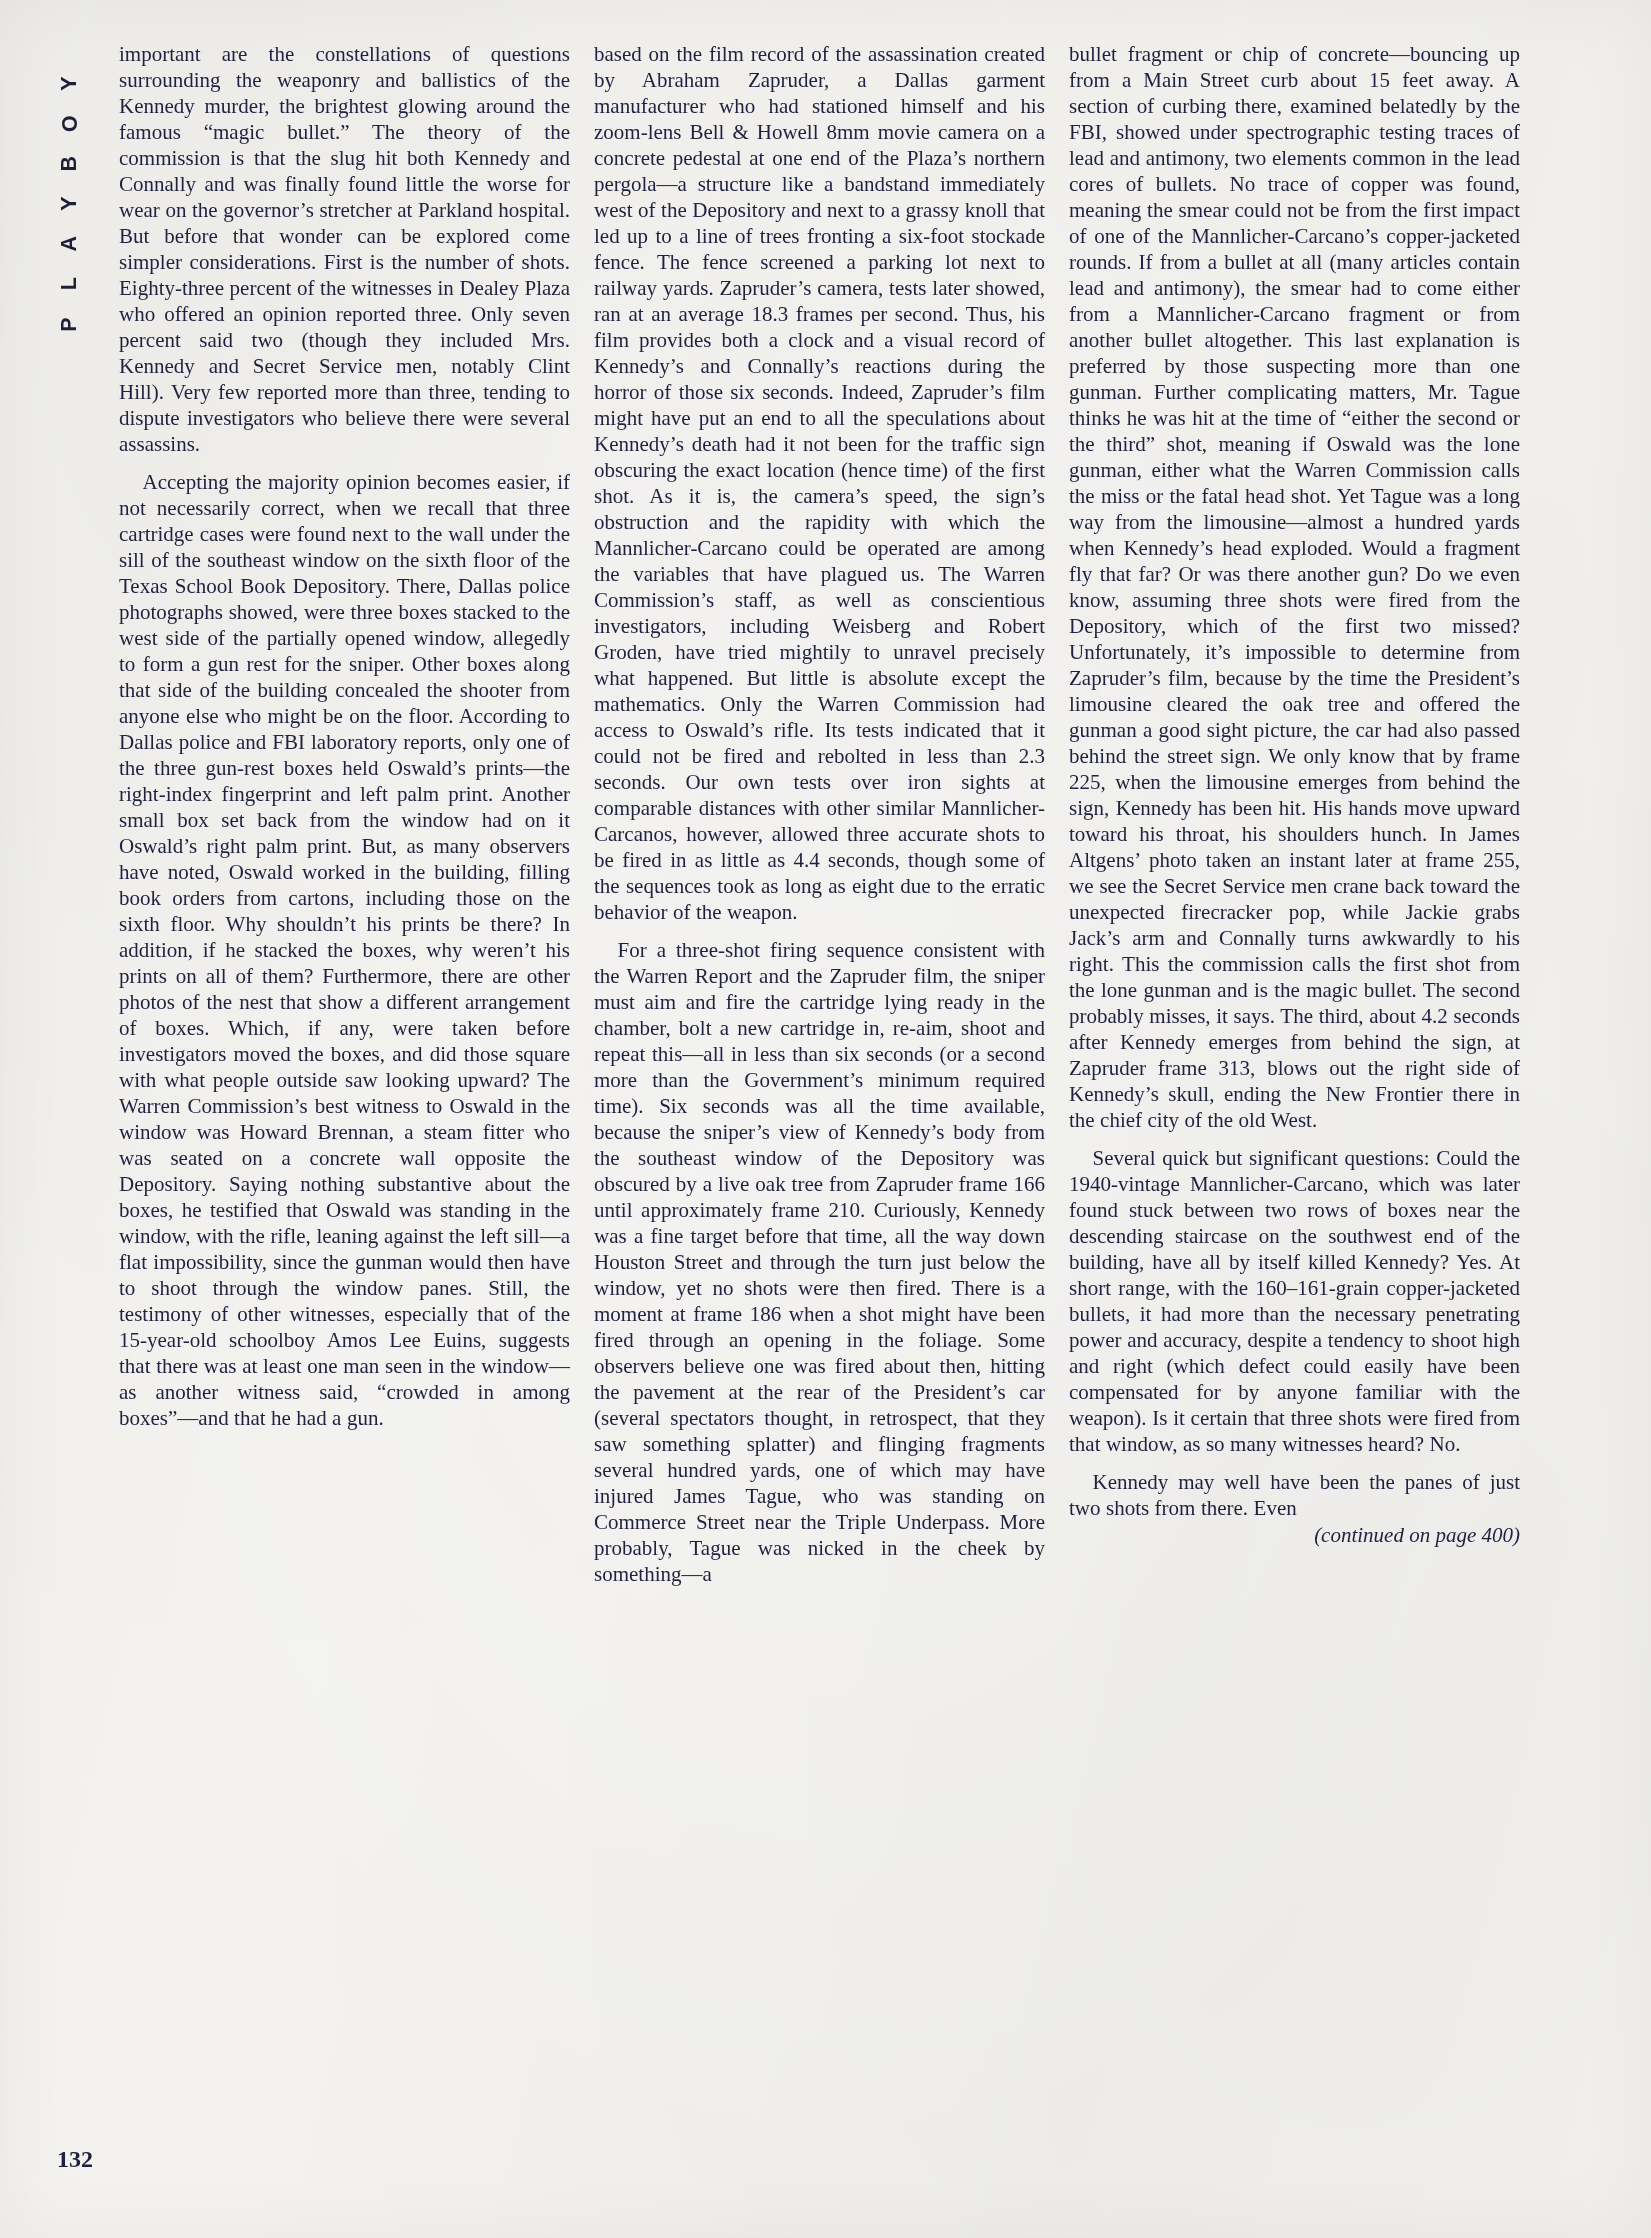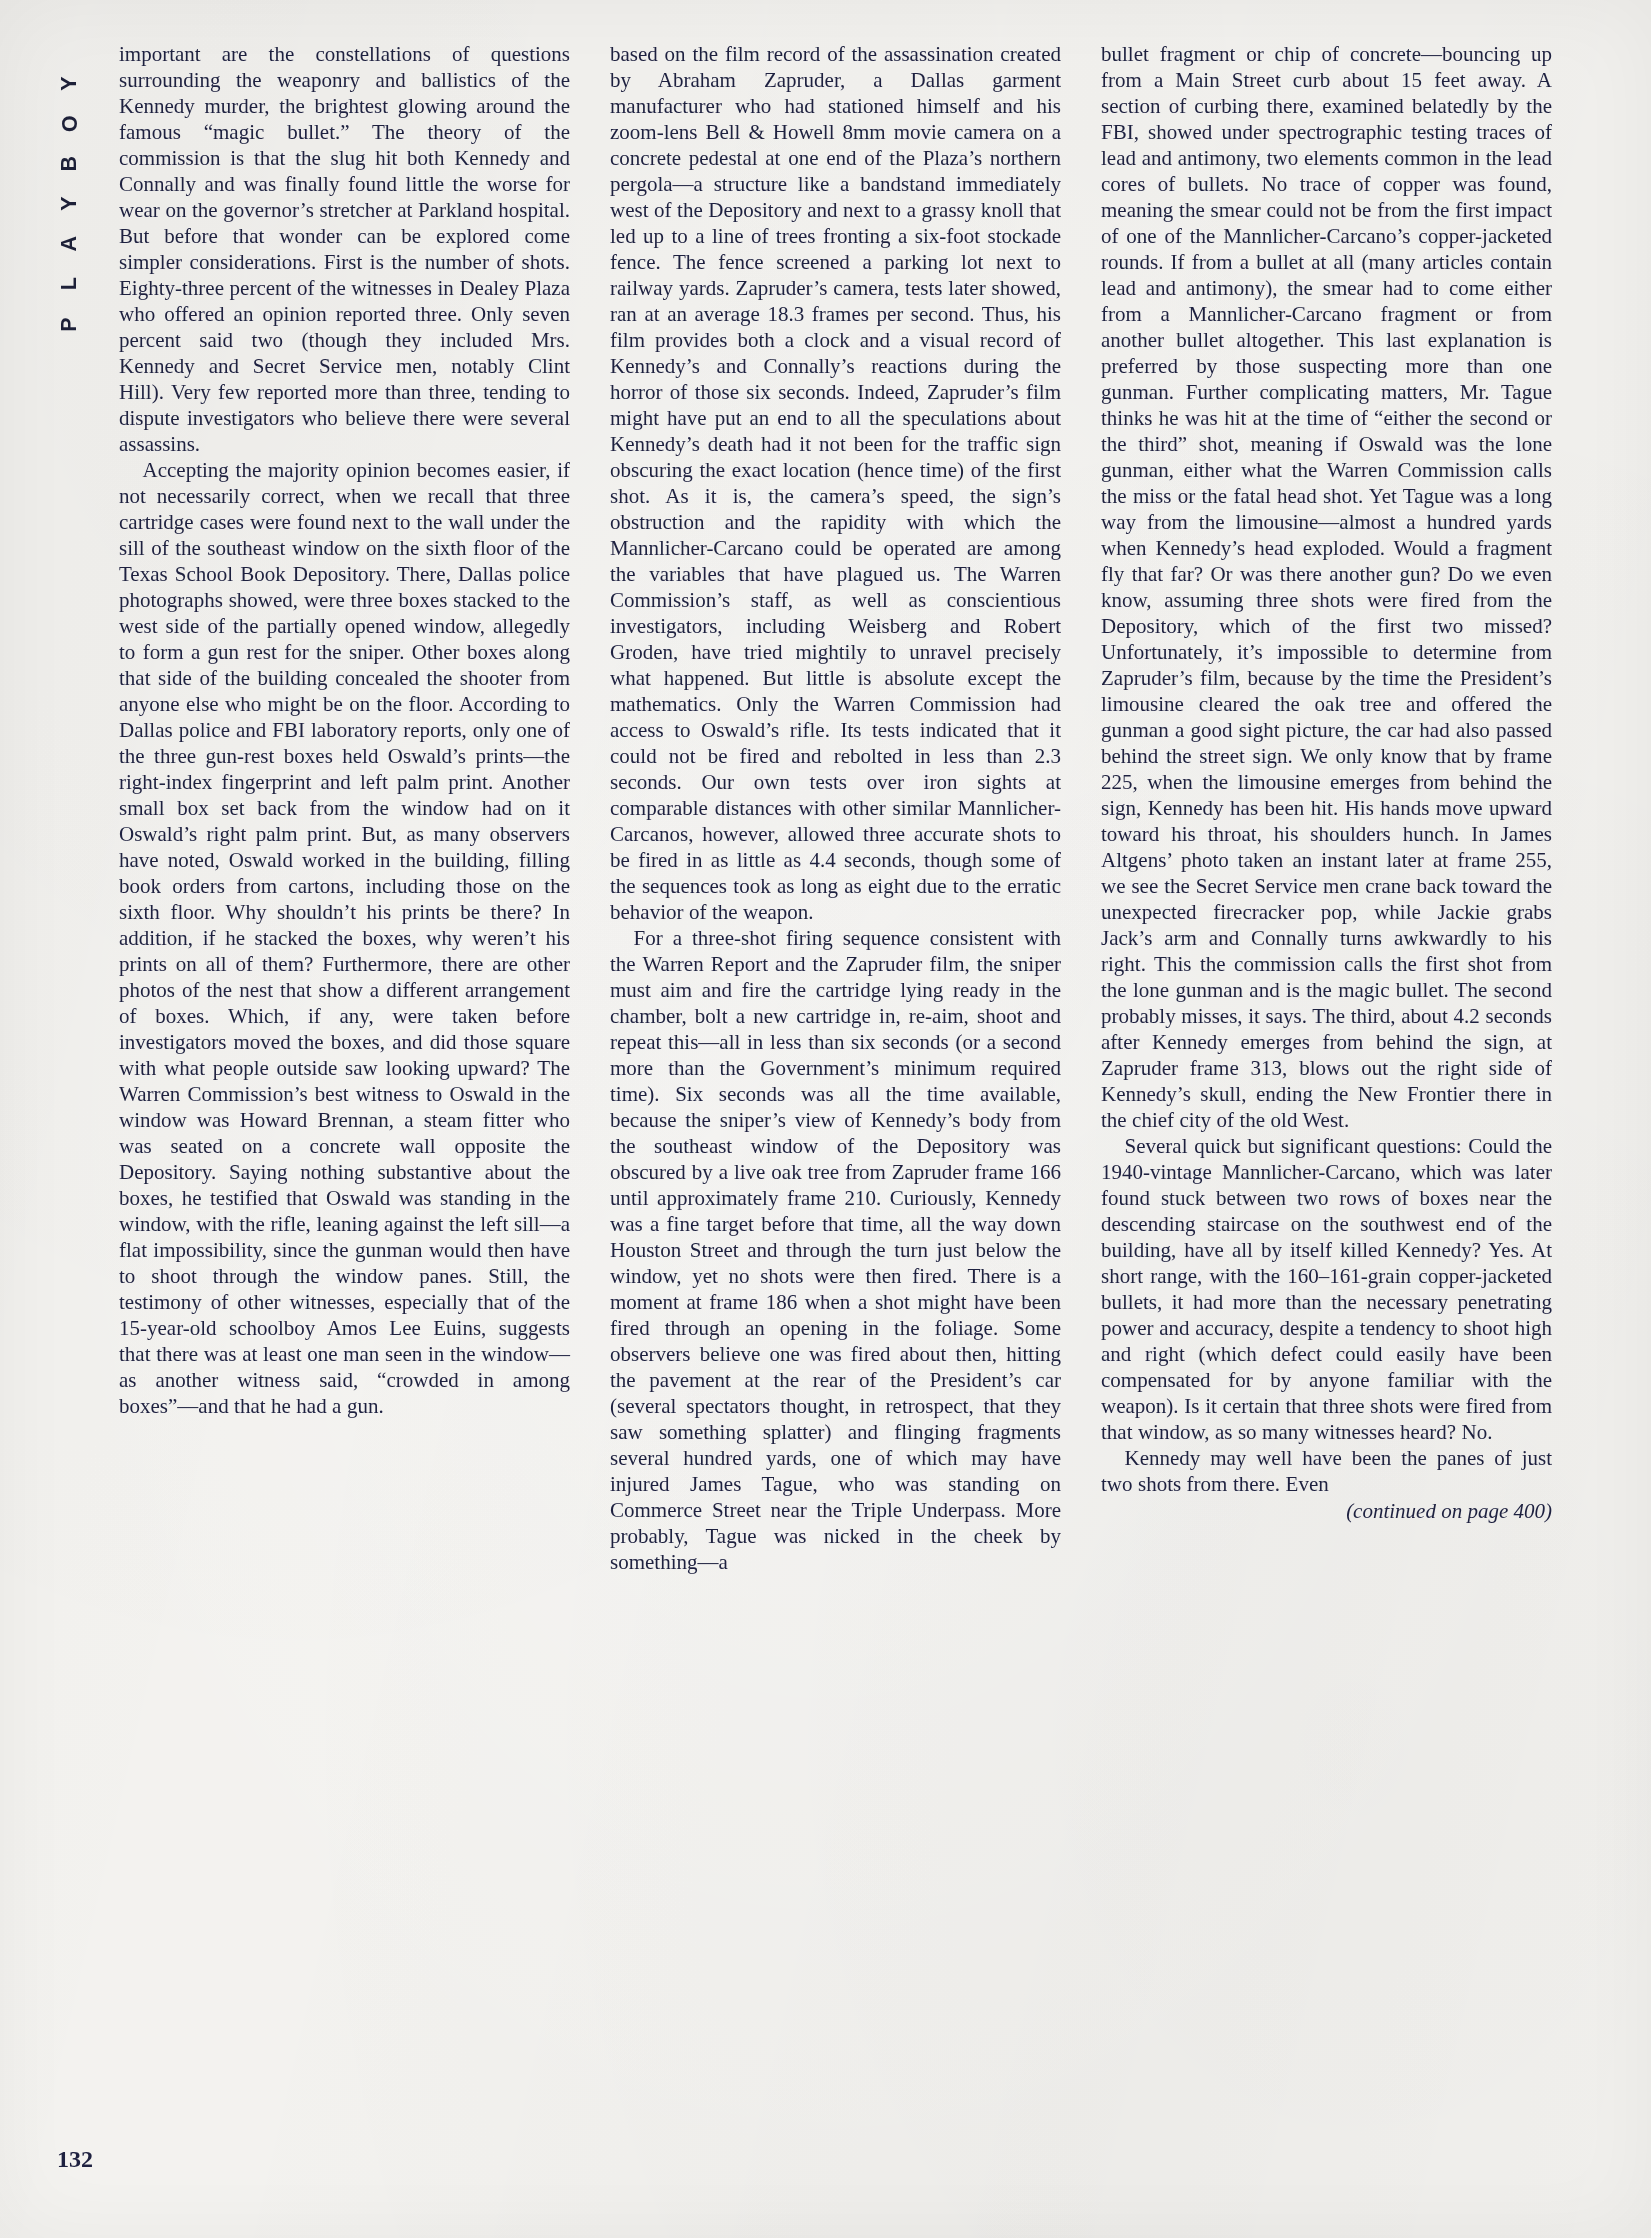--- a/index.html
+++ b/index.html
@@ -60,42 +60,42 @@
     display: block;
   }
 
   
   .columns {
     position: absolute;
     left: 119px;
     top: 41px;
     width: 1435px;
     display: flex;
-    gap: 40px;
+    gap: 24px;
   }
   .col {
     width: 451px;
     flex: 0 0 451px;
   }
 
   .col p {
     margin: 0;
     color: #1e2140;
     font-size: 21px;
     line-height: 26px;
     text-align: justify;
     text-justify: inter-word;
     word-spacing: 0.01em;
     hyphens: none;
   }
   .col p.indent {
     text-indent: 23.5px;
   }
   .col p + p {
-    margin-top: 0;
+    margin-top: 12px;
   }
 
   
   .folio {
     position: absolute;
     left: 57px;
     top: 2147px;
     color: #1e2140;
     font-size: 24px;
     font-weight: 700;

